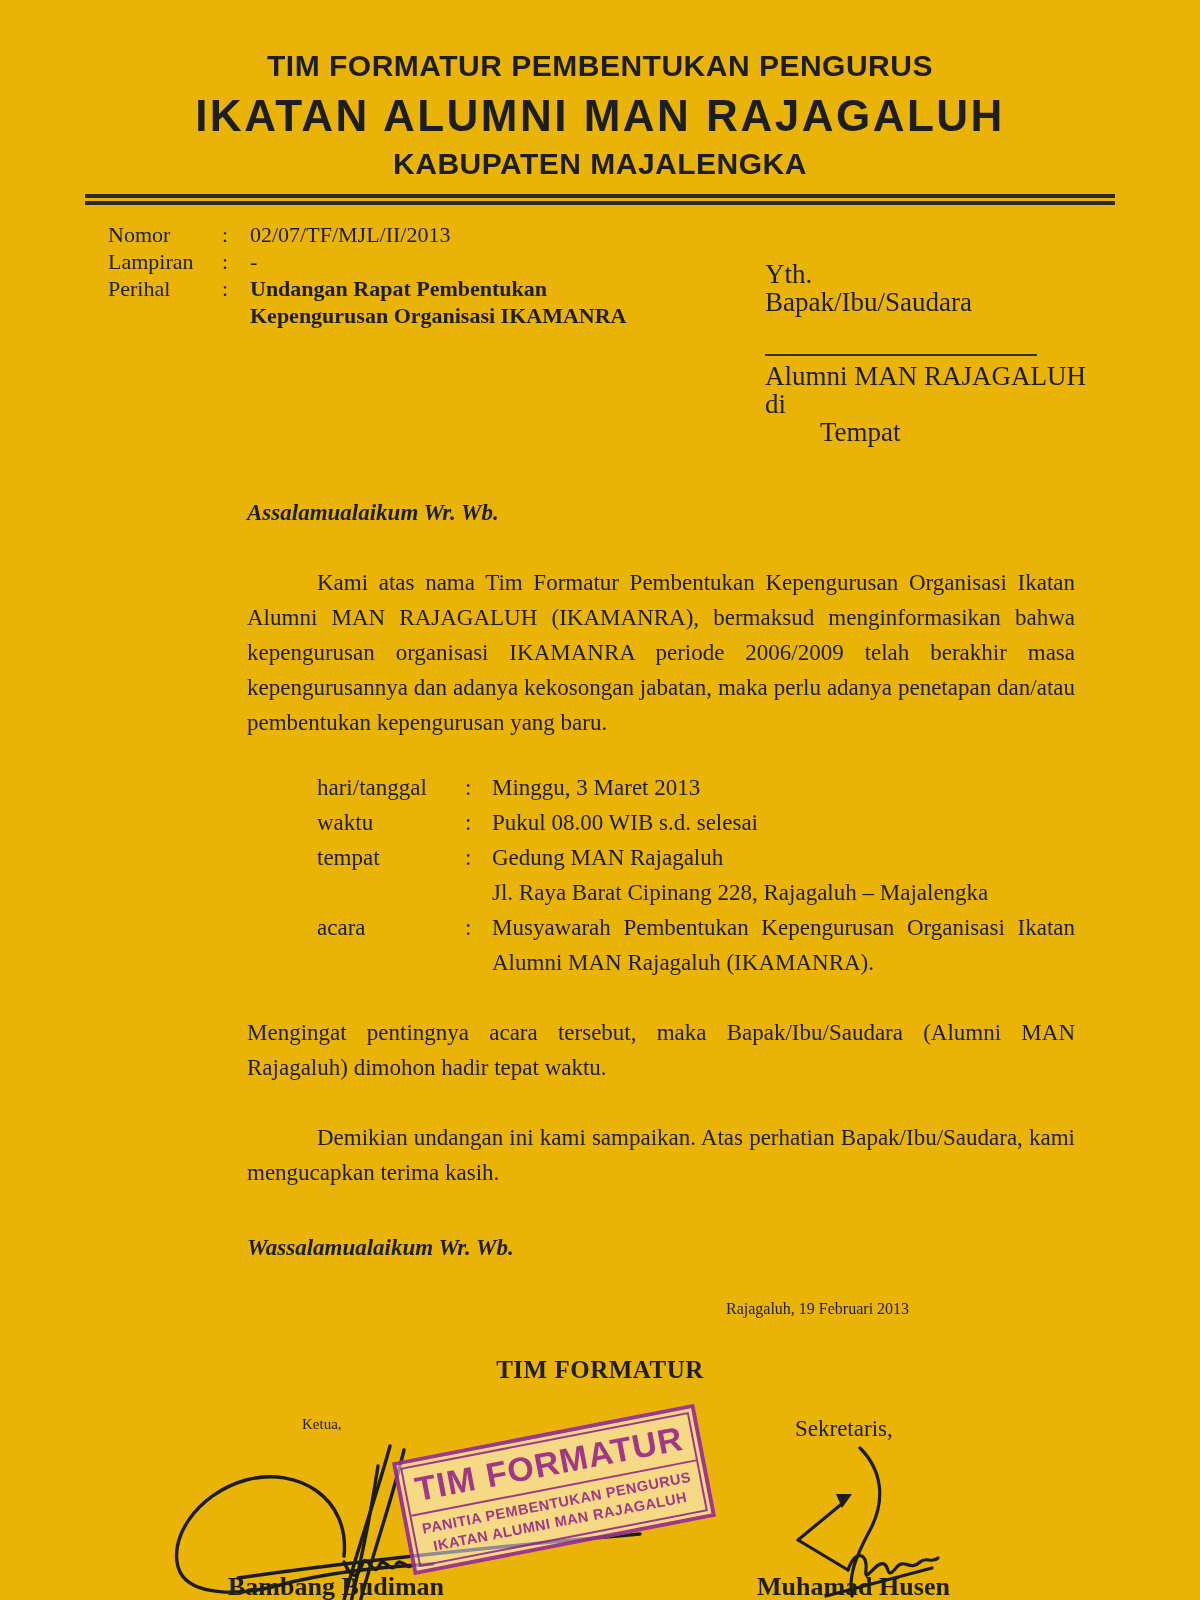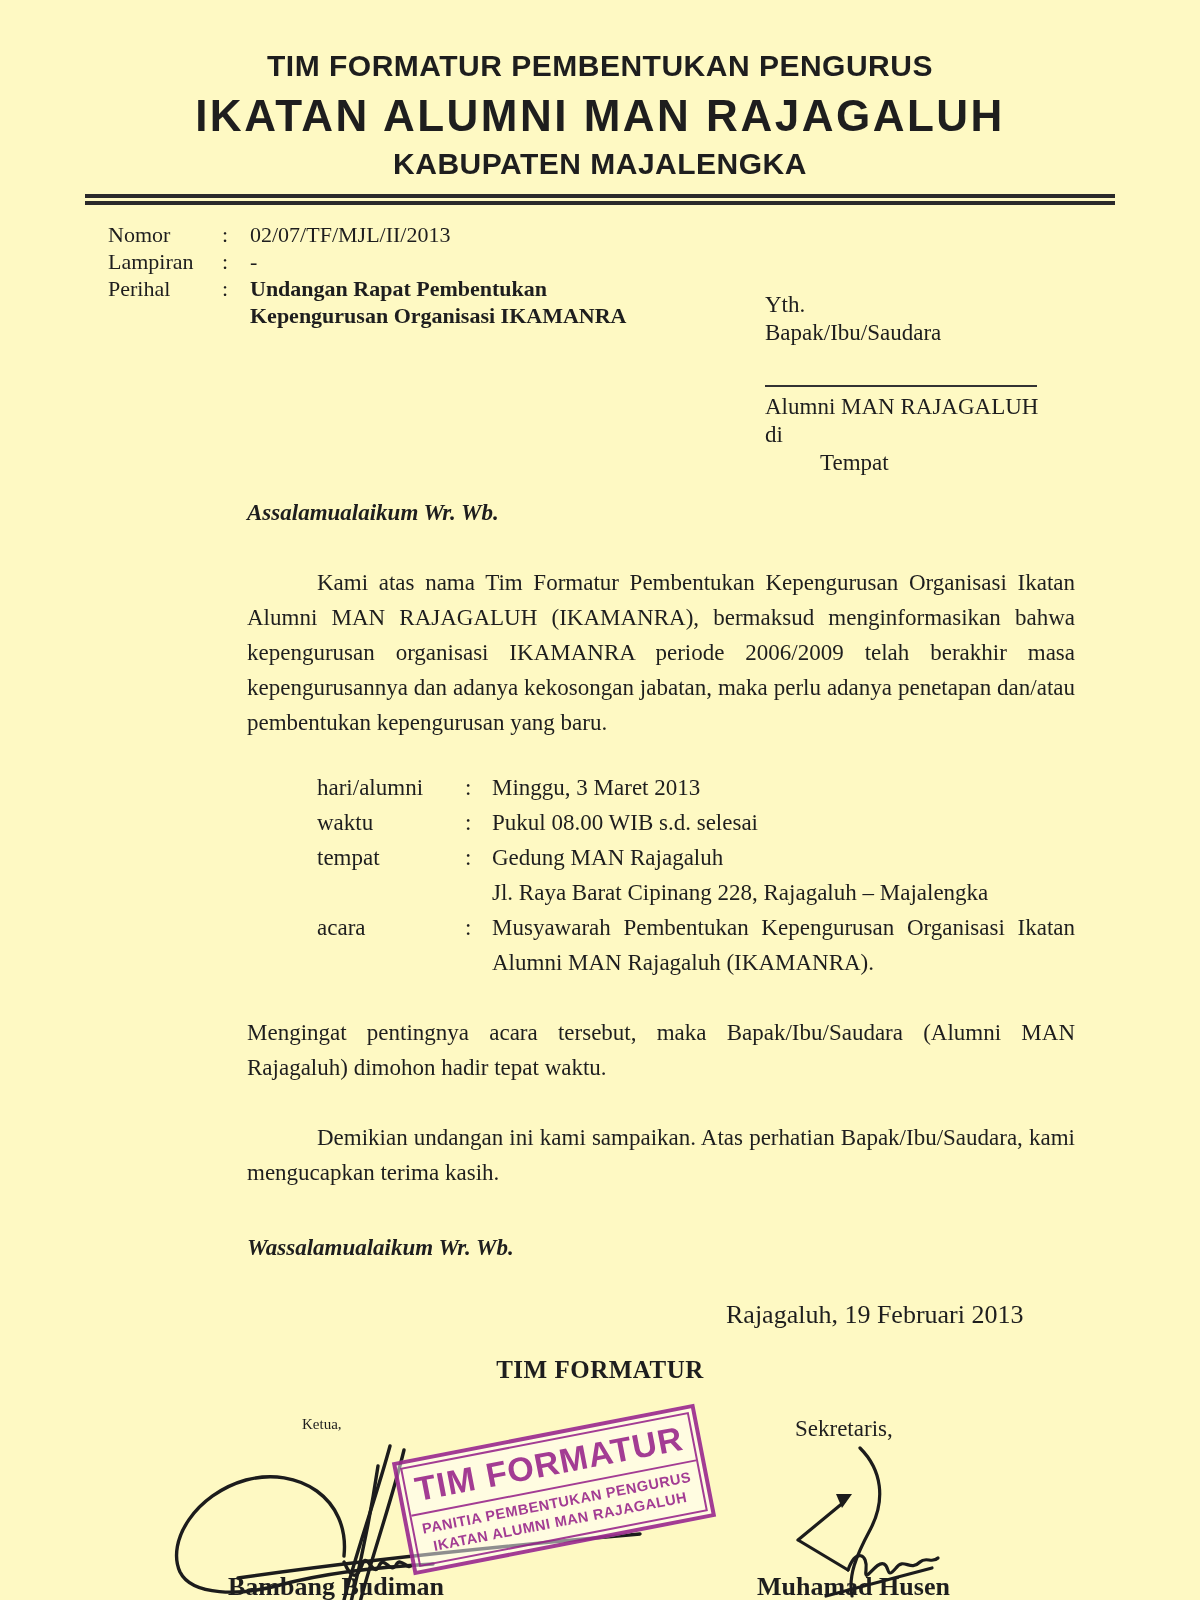--- a/index.html
+++ b/index.html
@@ -1,52 +1,52 @@
 <!DOCTYPE html>
 <html style="--stamp-color: #9c2d90;"><head>
 <meta charset="utf-8">
 <style>
   html,body{margin:0;padding:0;background:#ffffff;}
   .page{
     position:relative;
     width:1200px;height:1600px;
     margin:0 auto;
-    background:#fef9c3;
+    background:#eab308;
     color:#1e1e1e;
     font-family:"Liberation Serif", serif;
     overflow:hidden;
   }
   
   .letterhead{padding-top:48px;text-align:center;font-family:"Liberation Sans", sans-serif;}
   .lh-line1{font-size:30px;font-weight:700;letter-spacing:.5px;line-height:36px;}
   .lh-line2{font-size:44px;font-weight:700;letter-spacing:2.5px;line-height:52px;margin-top:6px;}
   .lh-line3{font-size:30px;font-weight:700;letter-spacing:.5px;line-height:36px;margin-top:4px;}
   .lh-secretariat{font-size:23px;font-weight:400;line-height:28px;margin-top:8px;}
   .lh-rule{margin:12px 85px 0 85px;height:3px;border-top:4px solid #2a2a2a;border-bottom:4px solid #2a2a2a;}
   
   .meta-section{position:relative;margin:16px 85px 0 108px;min-height:238px;font-size:22px;line-height:27px;}
   .meta-grid{display:grid;grid-template-columns:114px 28px 420px;}
   .meta-label{}
   .meta-colon{text-align:left;}
   .meta-value{}
   .bold{font-weight:700;}
-  .recipient{position:absolute;left:657px;top:70px;font-size:23px;line-height:28px;}
+  .recipient{position:absolute;left:657px;top:39px;font-size:27px;line-height:28px;}
   .recipient-rule{width:272px;border-bottom:2px solid #333;height:38px;margin-bottom:6px;}
   .recipient-tempat{margin-left:55px;}
   
   .letter-body{margin:36px 125px 0 247px;font-size:23px;}
   .letter-body p{margin:0;line-height:35px;}
   .opening,.closing{font-weight:700;font-style:italic;}
   .para{margin-top:35px !important;text-align:justify;text-indent:70px;}
   .para.no-indent{text-indent:0;}
   .details{margin:30px 0 0 70px;display:grid;grid-template-columns:148px 27px 1fr;line-height:35px;}
   .detail-value.justify{text-align:justify;}
   .closing{margin-top:40px !important;}
   
-  .dateline{position:absolute;left:726px;top:1300px;font-size:26px;}
+  .dateline{position:absolute;left:726px;top:1300px;font-size:16px;}
   .committee{position:absolute;left:0;top:1356px;width:100%;text-align:center;font-size:25px;font-weight:700;letter-spacing:.5px;}
   .role-left{position:absolute;left:302px;top:1416px;font-size:15px;}
   .role-right{position:absolute;left:795px;top:1416px;font-size:23px;}
   .sig-svg{position:absolute;}
   .sig-left{left:148px;top:1438px;}
   .sig-right{left:782px;top:1444px;}
   .name-left{position:absolute;left:228px;top:1572px;font-size:26px;font-weight:700;}
   .name-right{position:absolute;left:757px;top:1572px;font-size:26px;font-weight:700;}
   
   .stamp{
@@ -102,21 +102,21 @@
       <div>di</div>
       <div class="recipient-tempat">Tempat</div>
     </div>
   </section>
 
   <section class="letter-body">
     <p class="opening">Assalamualaikum Wr. Wb.</p>
     <p class="para">Kami atas nama Tim Formatur Pembentukan Kepengurusan Organisasi Ikatan Alumni MAN RAJAGALUH (IKAMANRA), bermaksud menginformasikan bahwa kepengurusan organisasi IKAMANRA periode 2006/2009 telah berakhir masa kepengurusannya dan adanya kekosongan jabatan, maka perlu adanya penetapan dan/atau pembentukan kepengurusan yang baru.</p>
 
     <div class="details">
-      <div>hari/alumni</div>
+      <div>hari/tanggal</div>
       <div>:</div>
       <div class="detail-value">Minggu, 3 Maret 2013</div>
 
       <div>waktu</div>
       <div>:</div>
       <div class="detail-value">Pukul 08.00 WIB s.d. selesai</div>
 
       <div>tempat</div>
       <div>:</div>
       <div class="detail-value">

